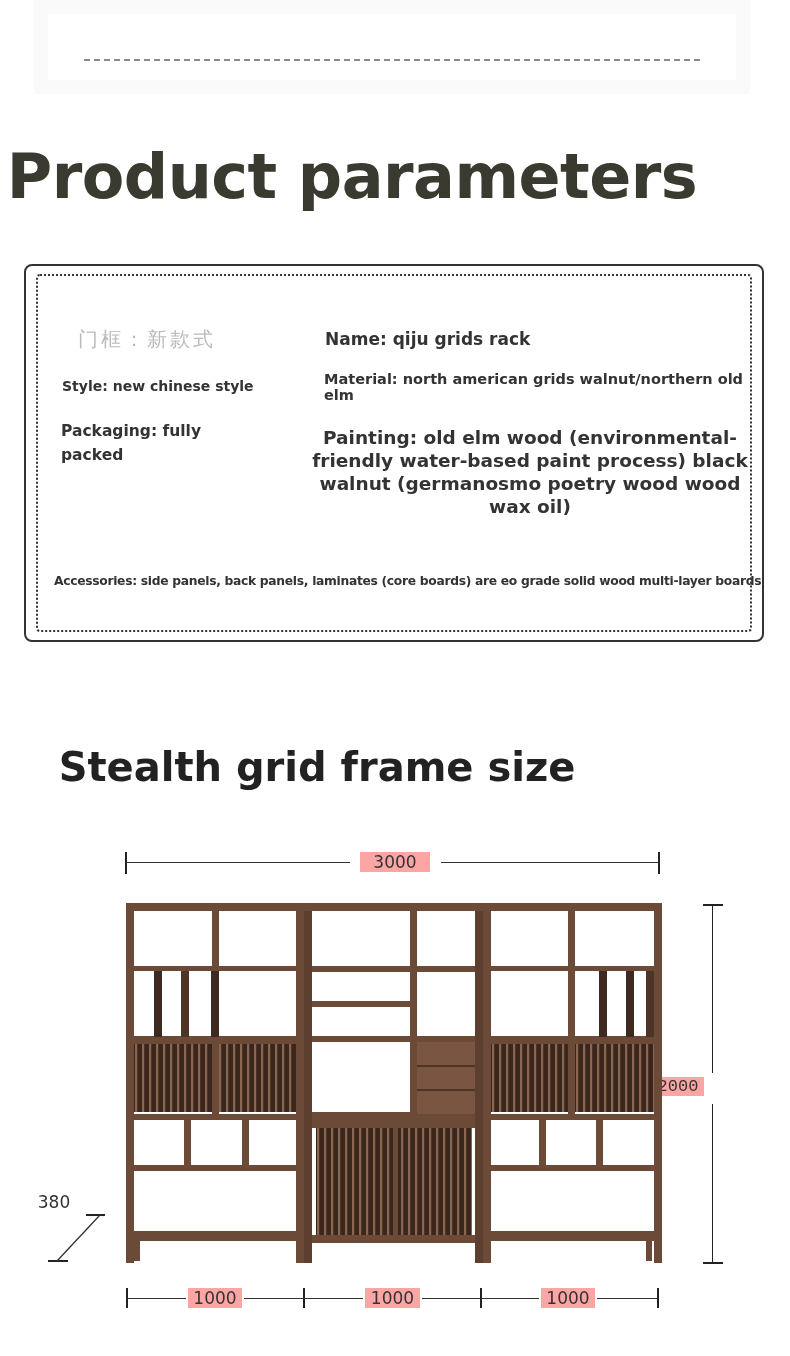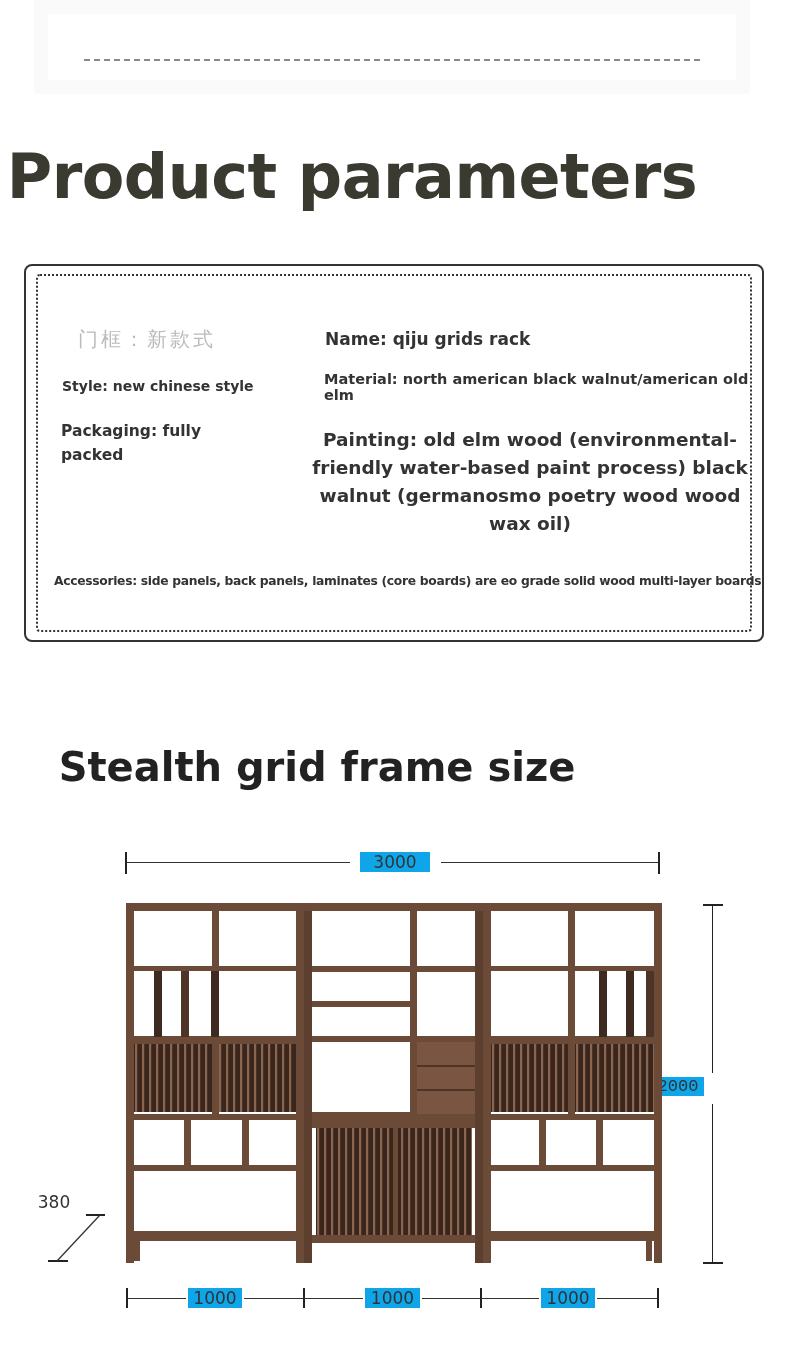--- a/index.html
+++ b/index.html
@@ -9,45 +9,45 @@
   .dash-rule{left:84px;top:59px;width:616px;height:0;border-top:2px dashed #8a8a8a;}
   .h1{left:0;top:140px;width:704px;text-align:center;font-weight:bold;font-size:62px;letter-spacing:-0.5px;color:#3a3a30;}
   .card{left:24px;top:264px;width:740px;height:378px;border:2px solid #333;border-radius:8px;box-sizing:border-box;}
   .card-inner{left:10px;top:8px;right:10px;bottom:8px;border:2px dotted #333;border-radius:4px;}
   .ghost{left:70px;top:326px;font-size:20px;color:#bbb;letter-spacing:3px;filter:blur(0.6px);margin-left:8px;}
   .p{font-weight:bold;color:#333;}
   .name{left:325px;top:329px;font-size:17px;}
   .style{left:62px;top:378px;font-size:14px;}
   .material{left:324px;top:371px;width:430px;font-size:14.5px;line-height:16px;}
   .packaging{left:61px;top:419px;width:170px;font-size:15.5px;line-height:24px;}
-  .painting{left:310px;top:426px;width:440px;text-align:center;font-size:18.5px;line-height:28px;}
+  .painting{left:310px;top:426px;width:440px;text-align:center;font-size:18.5px;line-height:23px;}
   .access{left:54px;top:574px;font-size:12.3px;letter-spacing:-0.3px;}
   .h2{left:0;top:744px;width:634px;text-align:center;font-weight:bold;font-size:40px;color:#222;}
   .dim-h{height:0;border-top:1.5px solid #333;}
   .tick-v{width:0;border-left:2px solid #222;}
   .tick-h{height:0;border-top:2px solid #222;}
-  .lbl{font-size:17px;color:#333;background:#0ea5e9;text-align:center;}
+  .lbl{font-size:17px;color:#333;background:#fca5a5;text-align:center;}
   .shelf{left:126px;top:903px;width:536px;height:360px;}
 </style>
 </head>
 <body>
 
 <div class="abs top-band"></div>
 <div class="abs dash-rule"></div>
 
 <div class="abs h1">Product parameters</div>
 
 <div class="abs card">
   <div class="abs card-inner"></div>
 </div>
 
 <div class="abs ghost">门框：新款式</div>
 <div class="abs p name">Name: qiju grids rack</div>
 <div class="abs p style">Style: new chinese style</div>
-<div class="abs p material">Material: north american black walnut/american old elm</div>
+<div class="abs p material">Material: north american grids walnut/northern old elm</div>
 <div class="abs p packaging">Packaging: fully packed</div>
 <div class="abs p painting">Painting: old elm wood (environmental-friendly water-based paint process) black walnut (germanosmo poetry wood wood wax oil)</div>
 <div class="abs p access">Accessories: side panels, back panels, laminates (core boards) are eo grade solid wood multi-layer boards</div>
 
 <div class="abs h2">Stealth grid frame size</div>
 
 <div class="abs tick-v" style="left:125px;top:852px;height:22px;"></div>
 <div class="abs dim-h" style="left:126px;top:862px;width:224px;"></div>
 <div class="abs dim-h" style="left:441px;top:862px;width:218px;"></div>
 <div class="abs tick-v" style="left:658px;top:852px;height:22px;"></div>

